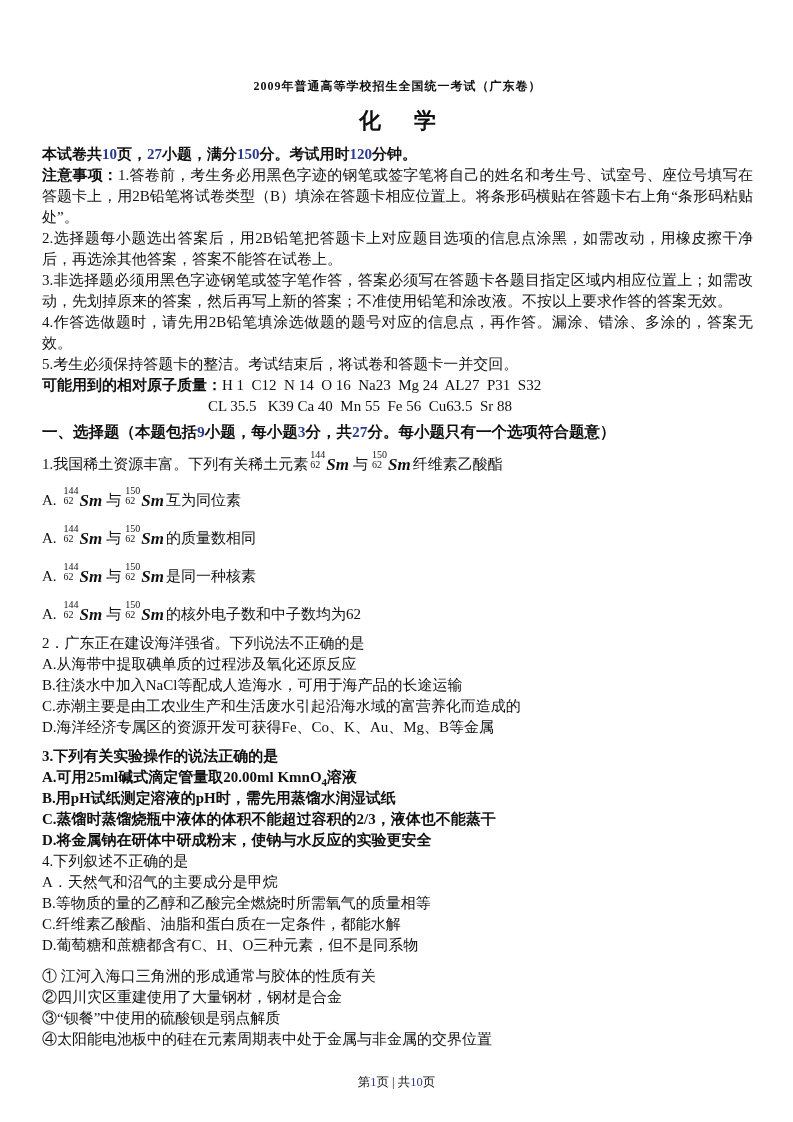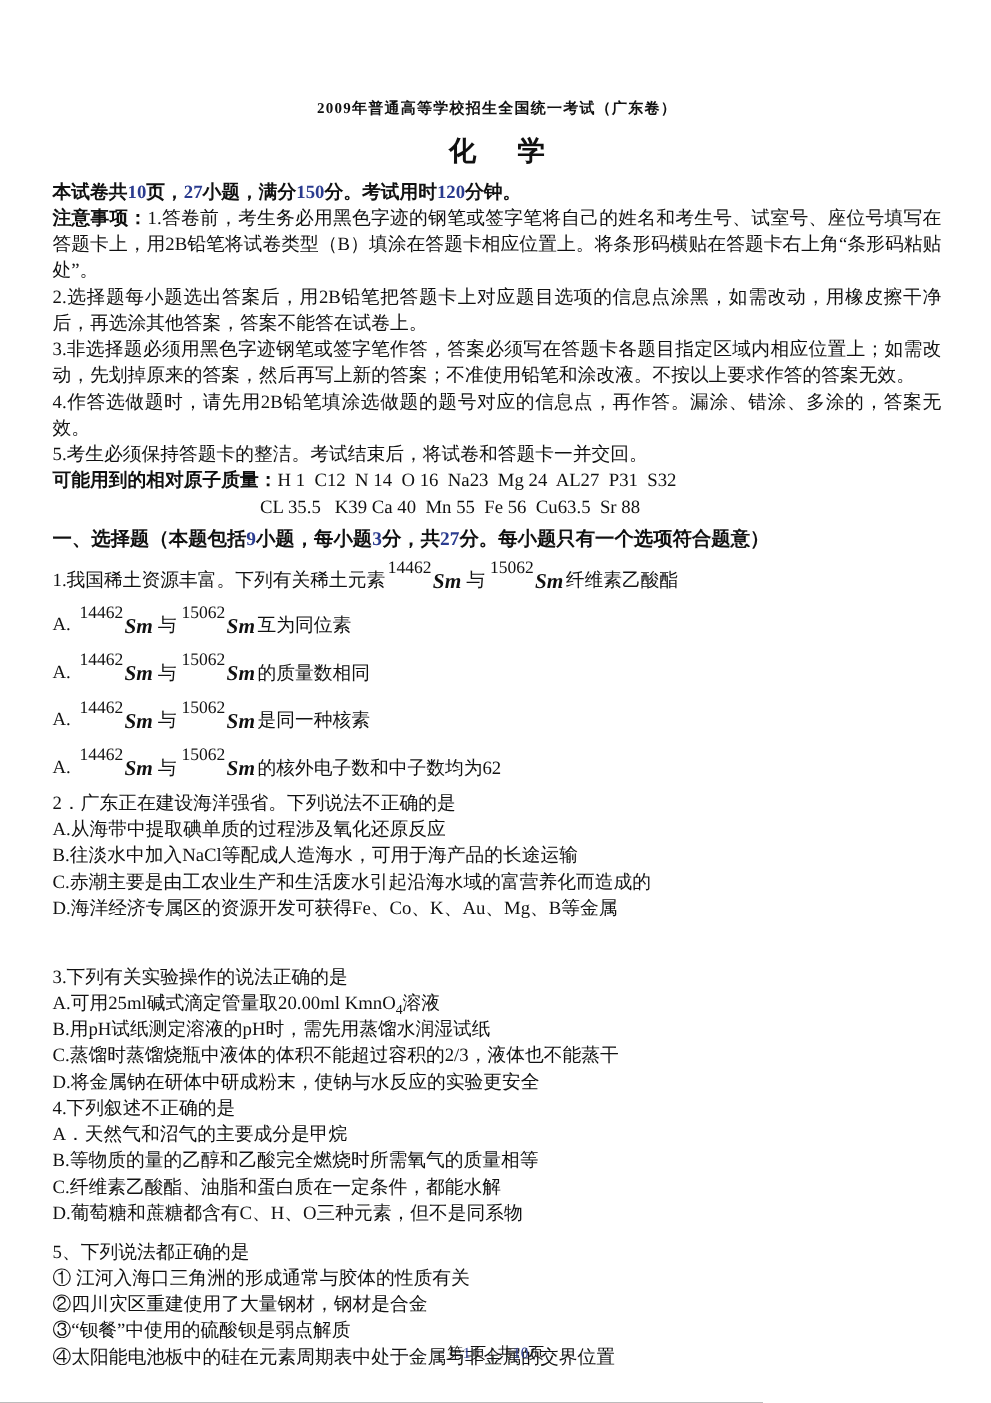--- a/index.html
+++ b/index.html
@@ -21,29 +21,29 @@
   .exam-info { margin:10px 0 0 0; font-weight:700; line-height:21px; }
   .num { color:var(--num-blue,#2a3b8f); }
   .jp { margin:0; line-height:21px; text-align:justify; }
   .hb { font-weight:700; }
   .masses p { margin:0; line-height:21px; }
   .masses .pre { white-space:pre; }
   .masses2 { padding-left:166px; }
   .sec-head { margin:4px 0 0 0; font-weight:700; line-height:22px; font-size:15.5px; }
   .q { margin:0; }
   .q p { margin:0; line-height:21px; }
-  .gap-top { margin-top:34px; }
+  .gap-top { margin-top:8px;font-weight:bold; }
   .mt10 { margin-top:10px; }
   .q1 { margin-top:4px; }
   .iso-row { display:flex; align-items:center; height:38px; }
   .iso-row.stem { height:34px; }
   .iso { display:inline-flex; align-items:center; margin:0 2px; }
   .iso-stack {
-    display:inline-flex; align-items:flex-start;
-    height:28px; font-size:14px; line-height:10px;
+    display:inline-flex; flex-direction:column; align-items:flex-start;
+    height:28px; font-size:10px; line-height:10px;
     margin-right:1px;
   }
   .iso-sym { font-style:italic; font-size:17px; line-height:17px; font-weight:600;text-align:right; }
   .opt-label { margin-right:5px; }
   .conj { margin:0 2px; }
   sub { font-size:11px; line-height:0; }
   .footer {
     position:absolute; left:0; right:0; bottom:32px; text-align:center;
     font-size:12.5px; line-height:15px;
   }
@@ -193,21 +193,20 @@
 
   <div class="q">
     <p>4.下列叙述不正确的是</p>
     <p>A．天然气和沼气的主要成分是甲烷</p>
     <p>B.等物质的量的乙醇和乙酸完全燃烧时所需氧气的质量相等</p>
     <p>C.纤维素乙酸酯、油脂和蛋白质在一定条件，都能水解</p>
     <p>D.葡萄糖和蔗糖都含有C、H、O三种元素，但不是同系物</p>
   </div>
 
   <div class="q mt10">
-    <p>5、下列说法都正确的是</p>
     <p>① 江河入海口三角洲的形成通常与胶体的性质有关</p>
     <p>②四川灾区重建使用了大量钢材，钢材是合金</p>
     <p>③“钡餐”中使用的硫酸钡是弱点解质</p>
     <p>④太阳能电池板中的硅在元素周期表中处于金属与非金属的交界位置</p>
   </div>
 
   <div class="footer"><span>第</span><span class="num">1</span><span>页 | 共</span><span class="num">10</span><span>页</span></div>
 
 </div>
 

